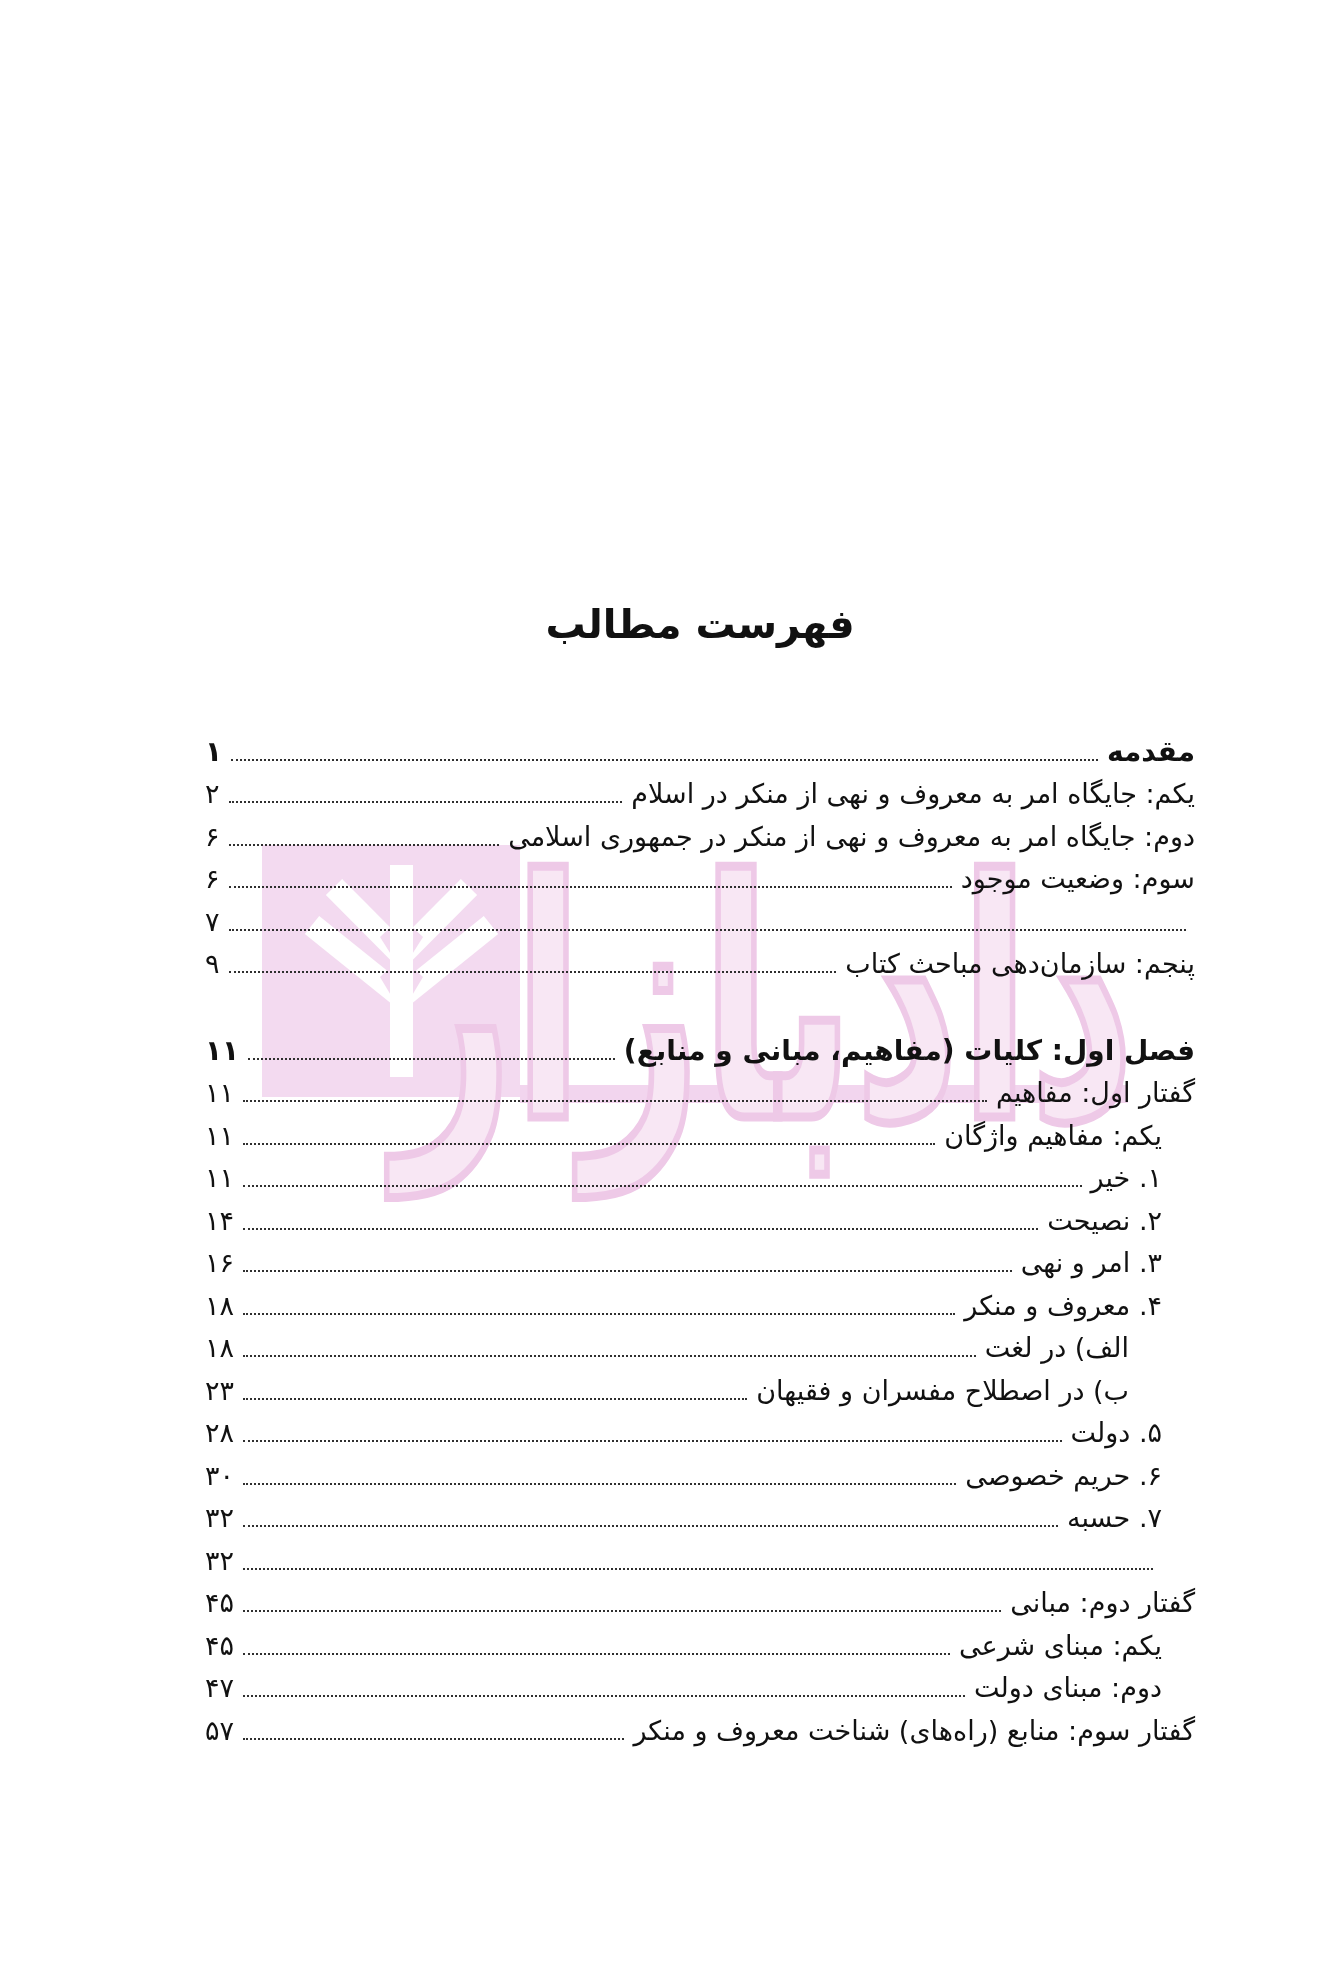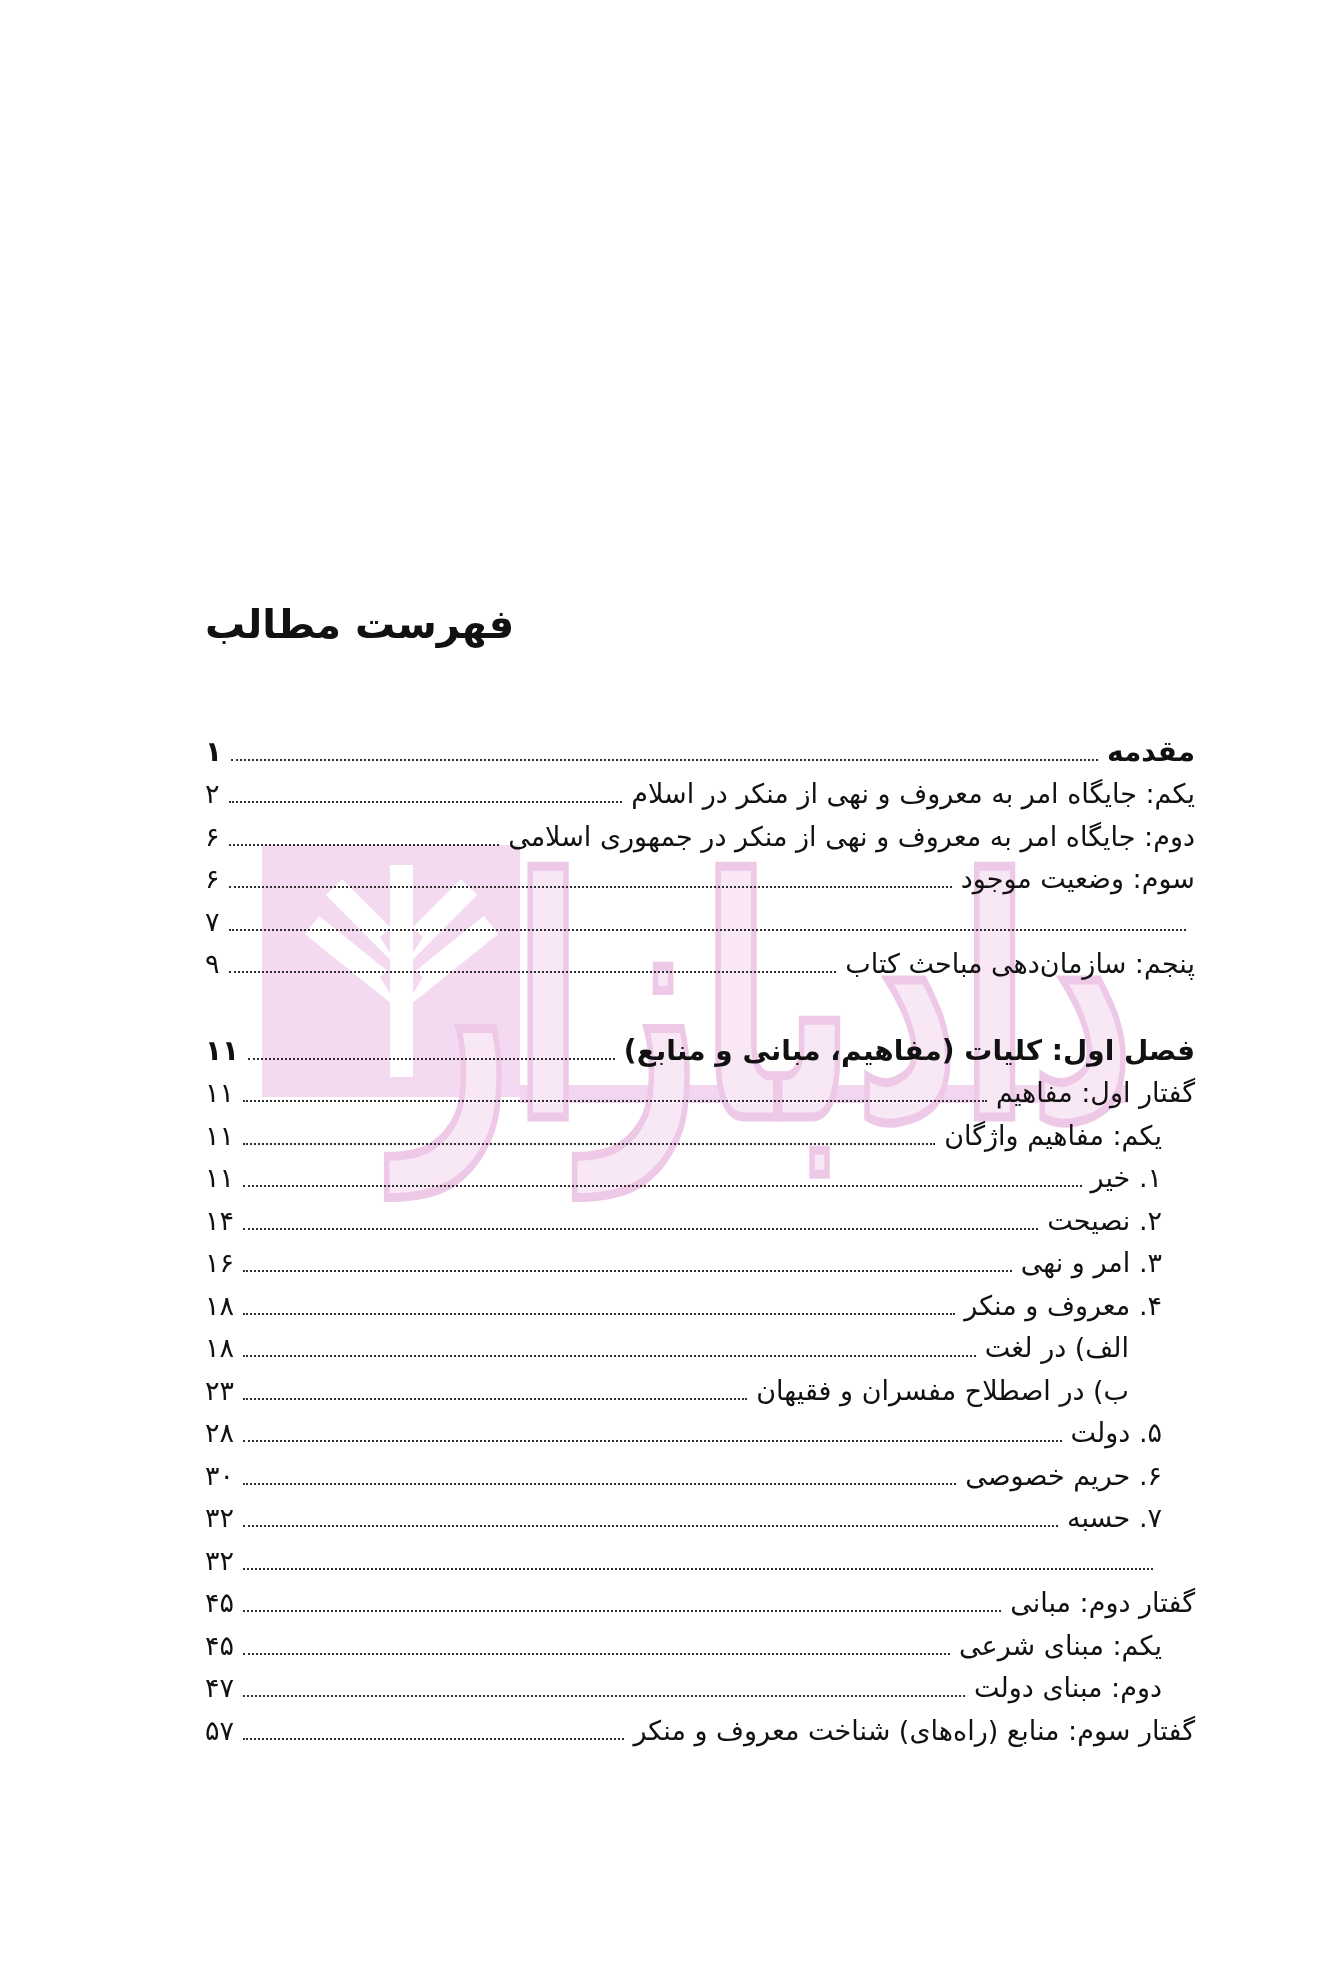--- a/index.html
+++ b/index.html
@@ -28,21 +28,21 @@
     font-size:330px;line-height:1;font-weight:bold;
     letter-spacing:-8px;
     color:#f8e7f4;
     -webkit-text-stroke:9px #eec9e7;
     transform:scaleX(0.62);
     transform-origin:top right;
   }
   
   .page-title{
     position:absolute;left:205px;top:601px;width:990px;z-index:1;
-    text-align:left;direction:rtl;
+    text-align:center;direction:rtl;
     font-size:40px;font-weight:bold;
   }
   .toc{
     position:absolute;left:205px;top:726px;width:990px;z-index:1;
     direction:rtl;
   }
   .toc-row{
     display:flex;align-items:flex-end;
     height:42.5px;
     font-size:27px;

